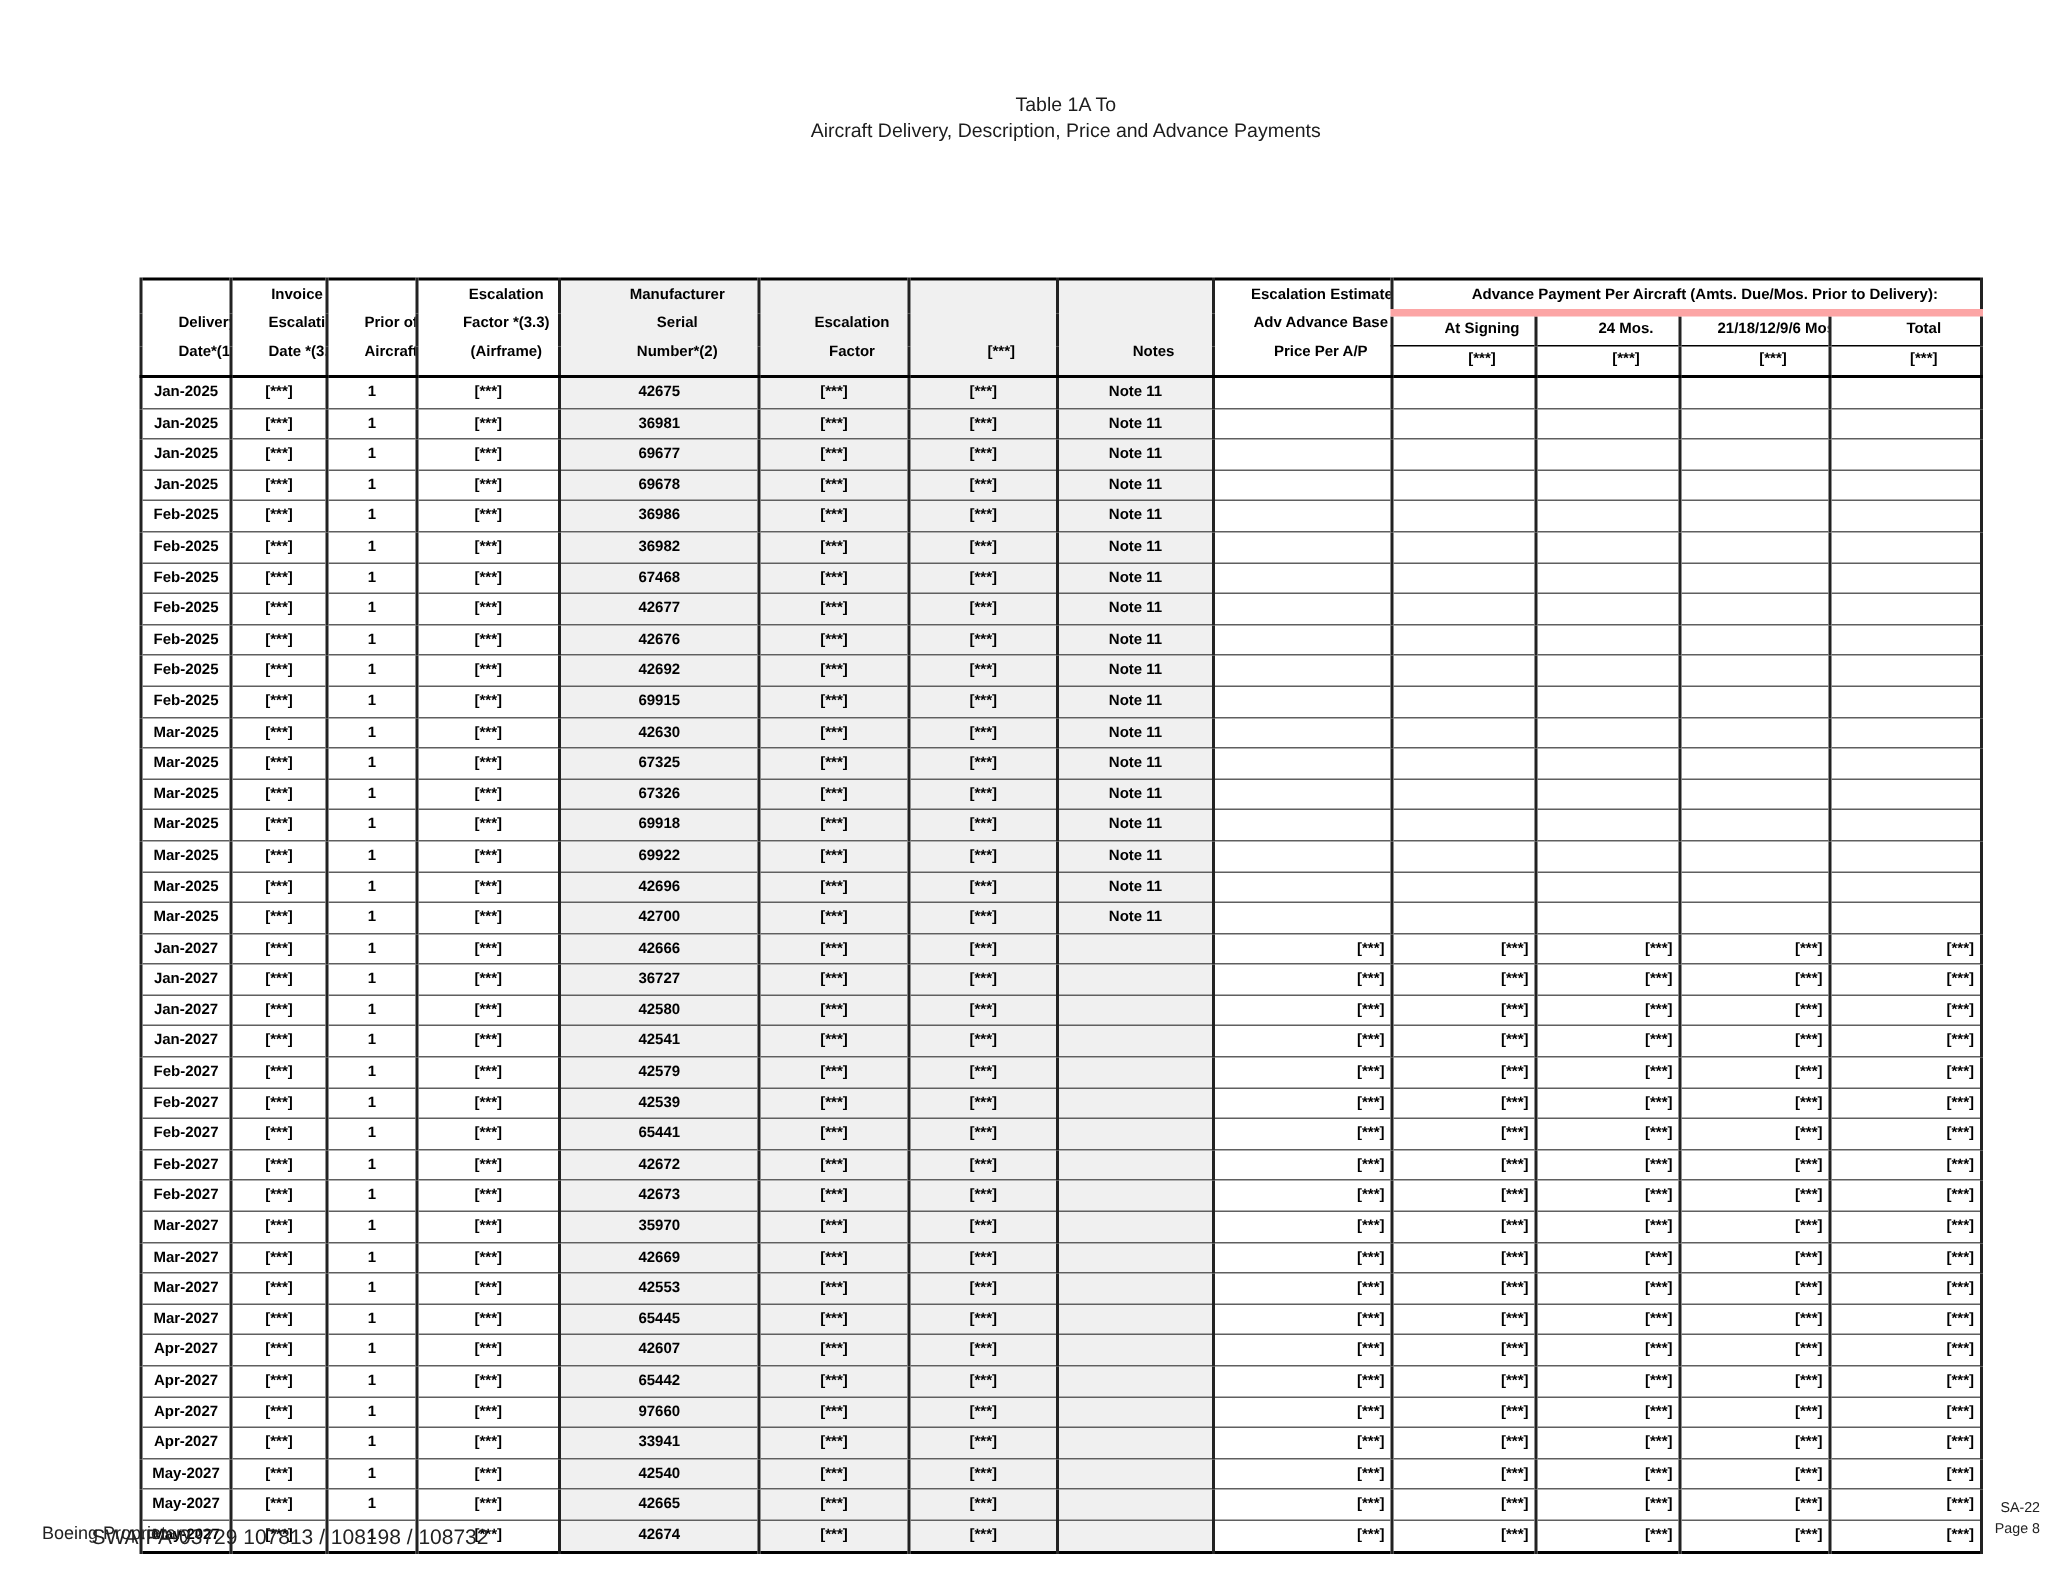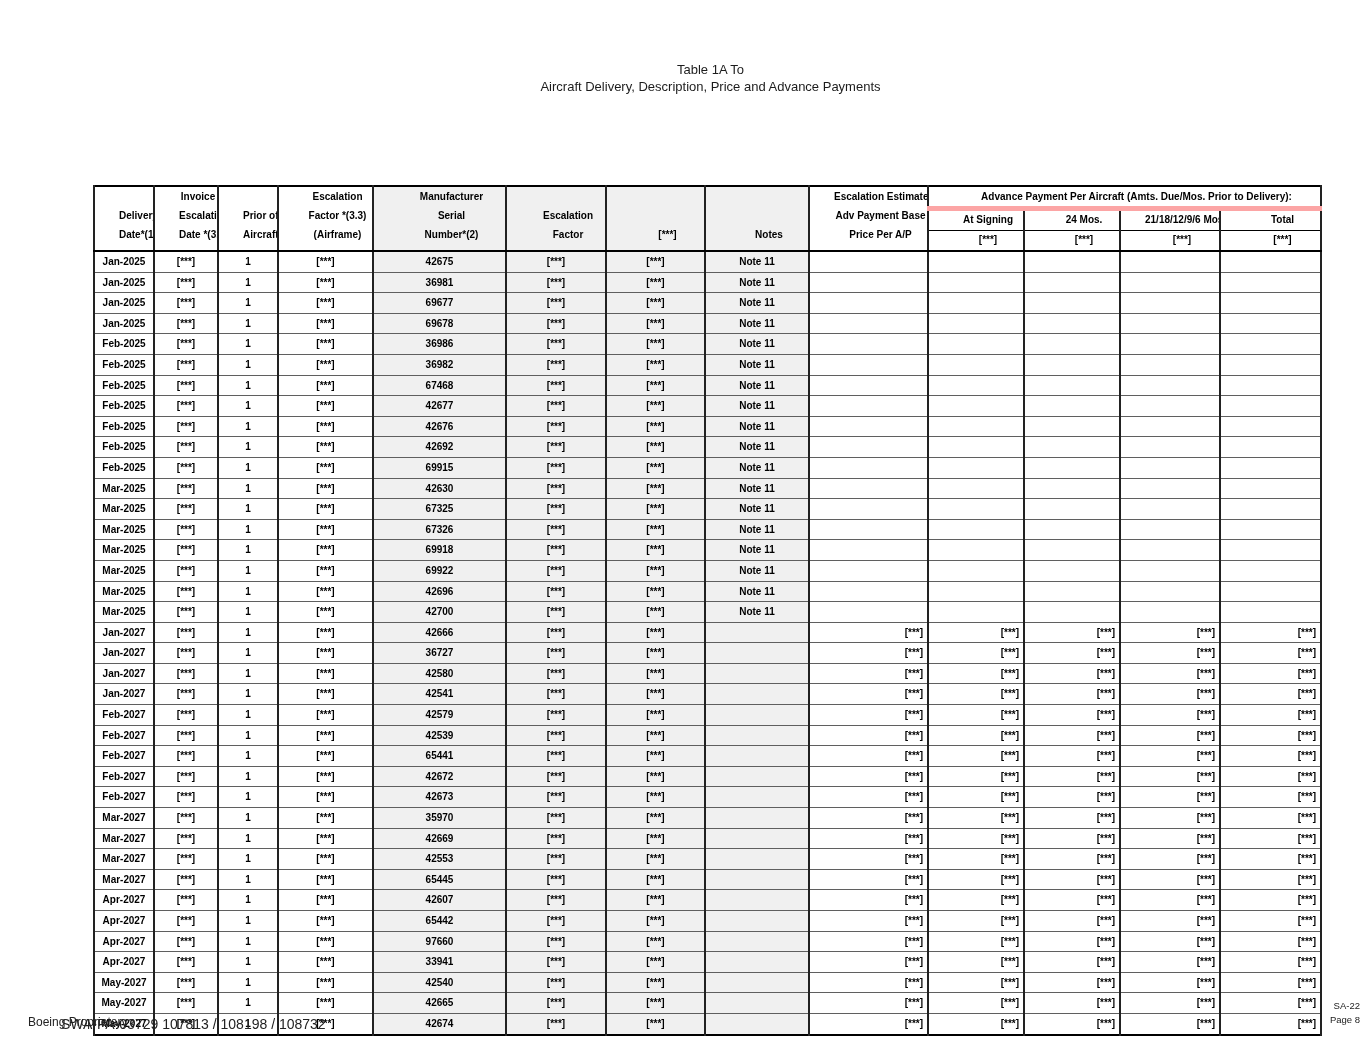--- a/index.html
+++ b/index.html
@@ -116,21 +116,21 @@
               <div>&nbsp;</div>
               <div>[***]</div>
             </th>
           <th rowspan="3" class="shade">
               <div>&nbsp;</div>
               <div>&nbsp;</div>
               <div>Notes</div>
             </th>
           <th rowspan="3">
               <div>Escalation Estimate</div>
-              <div>Adv Payment Base</div>
+              <div>Adv Advance Base</div>
               <div>Price Per A/P</div>
             </th>
           <th colspan="4" class="adv-title">Advance Payment Per Aircraft (Amts. Due/Mos. Prior to Delivery):</th>
         </tr>
         <tr>
           <th class="sub">At Signing</th>
           <th class="sub">24 Mos.</th>
           <th class="sub">21/18/12/9/6 Mos.</th>
           <th class="sub">Total</th>
         </tr>

